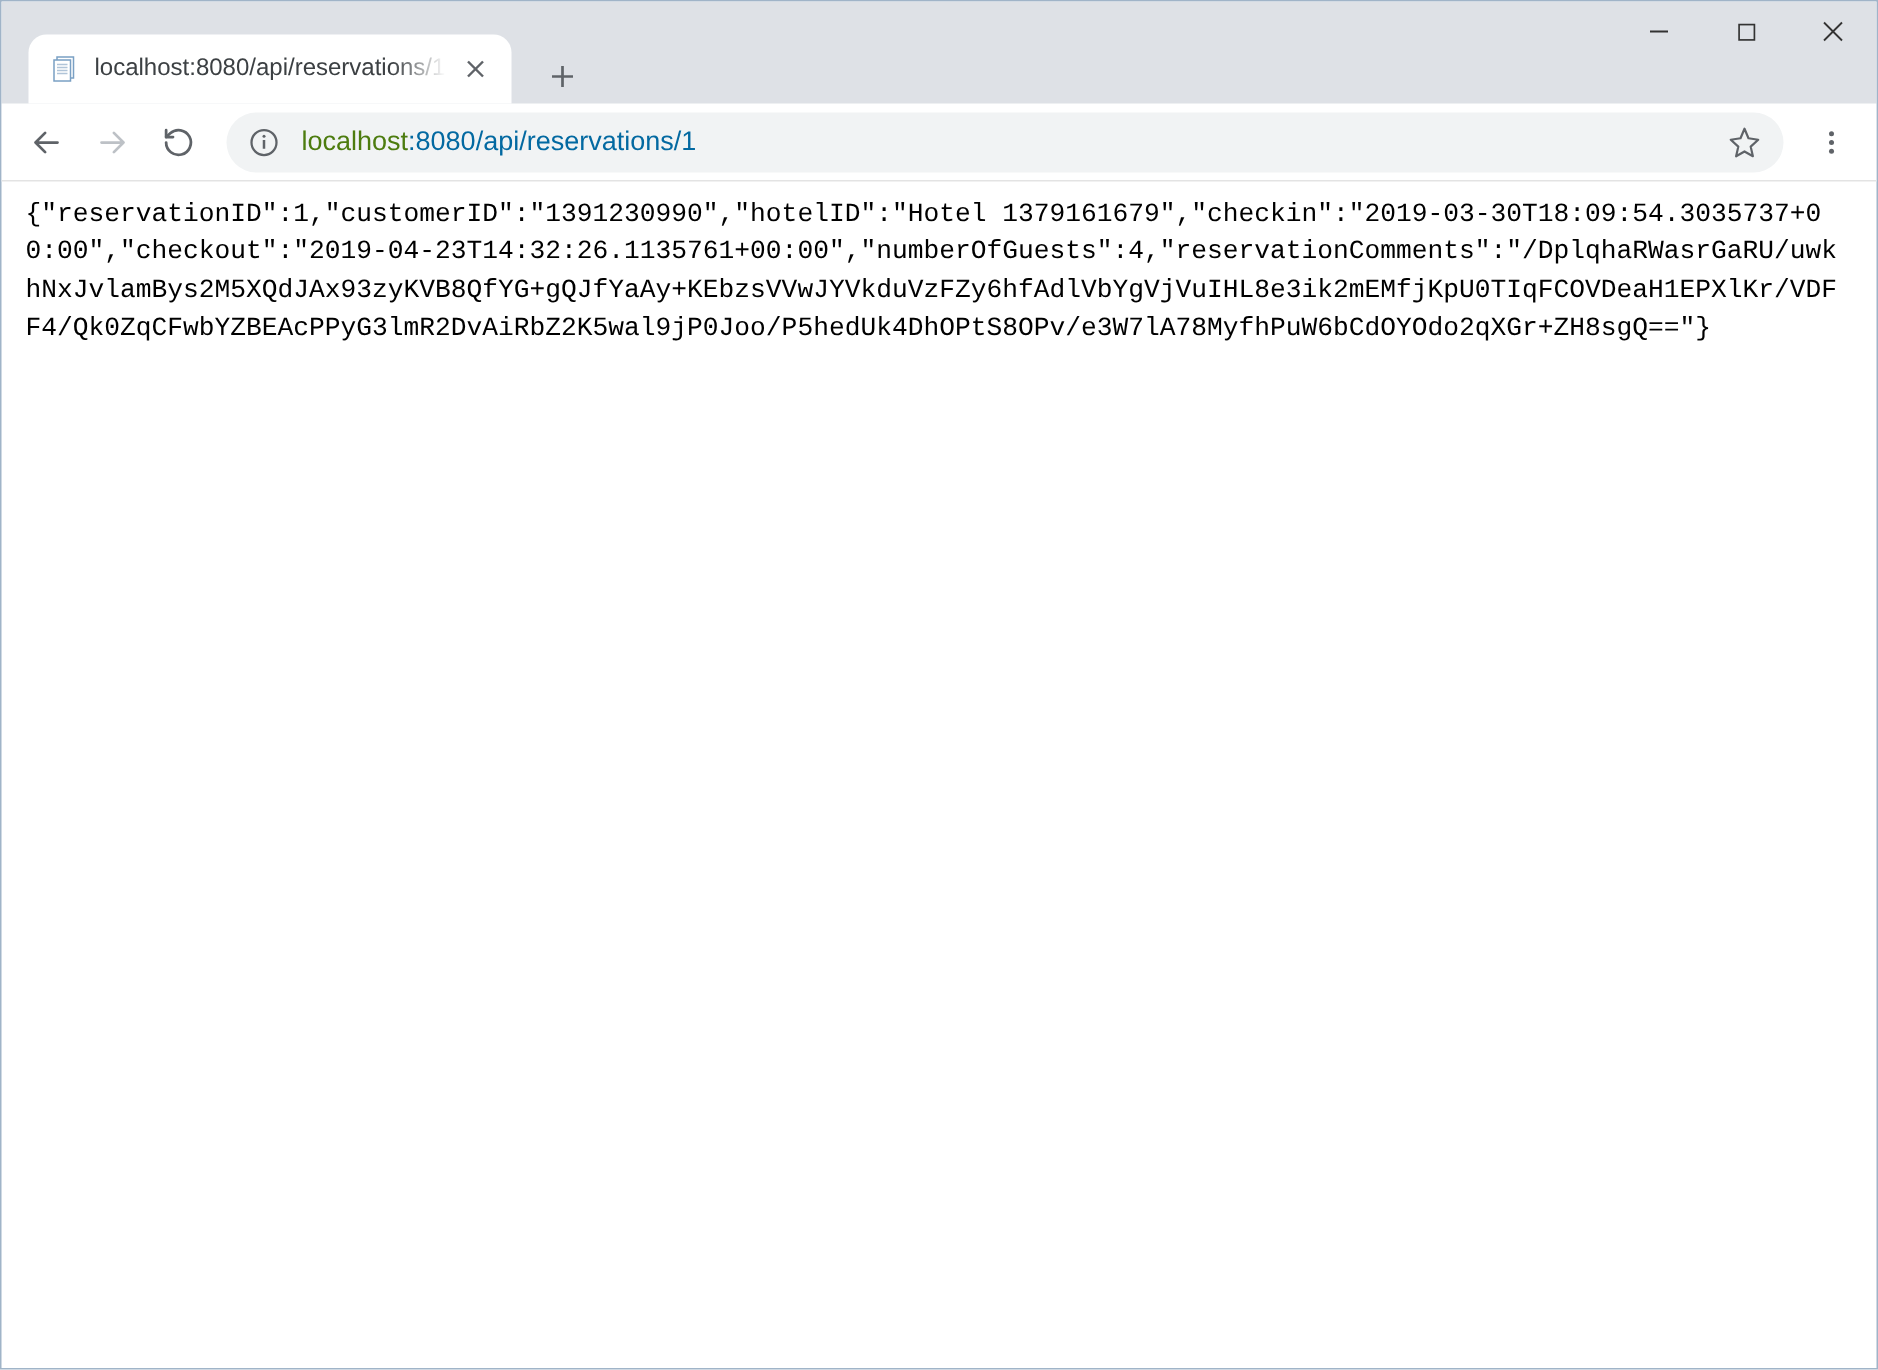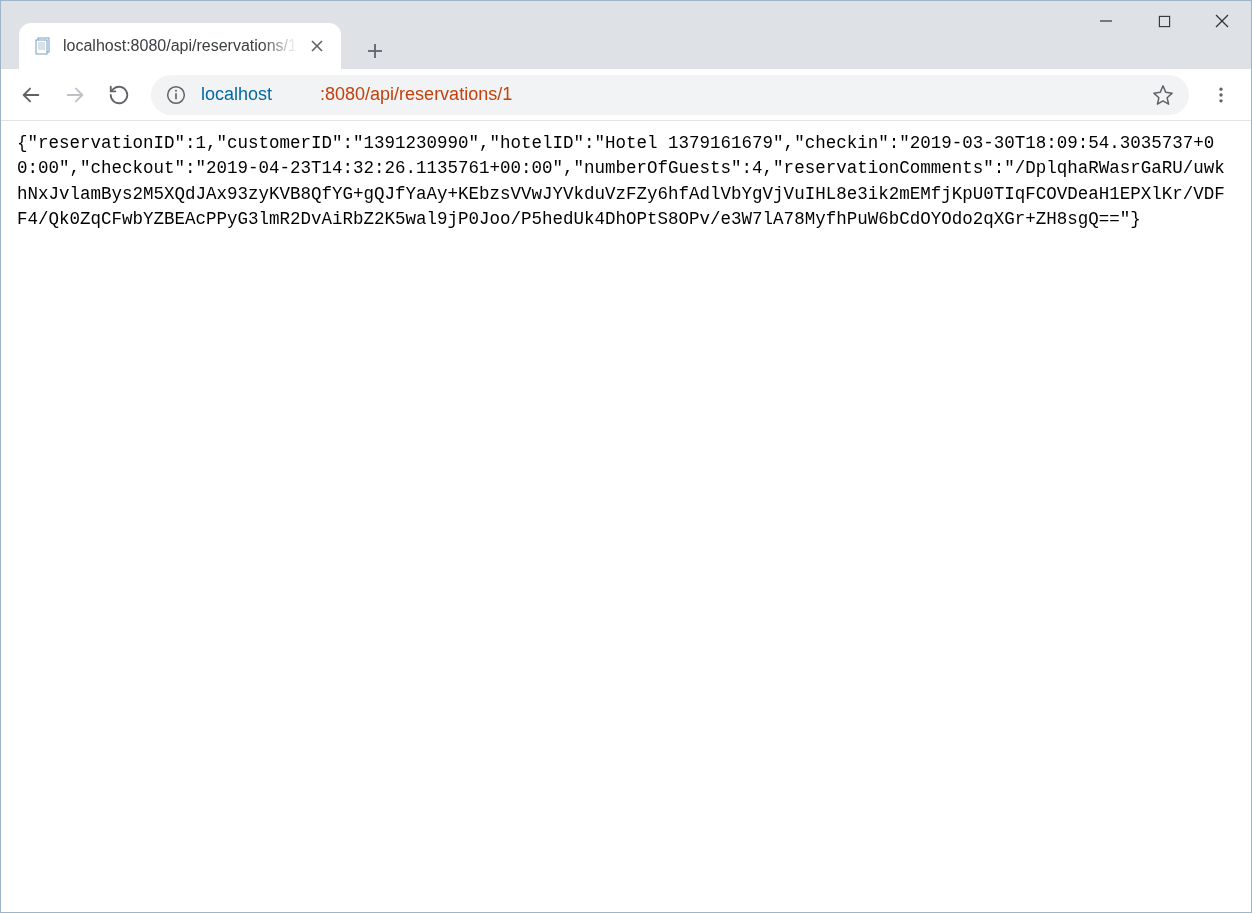--- a/index.html
+++ b/index.html
@@ -127,22 +127,22 @@
       justify-content: center;
       color: #5f6368;
     }
     .url-text {
       flex: 1;
       font-size: 18px;
       color: #202124;
       white-space: nowrap;
       overflow: hidden;
     }
-    .url-host { color: #0369a1; }
-    .url-port-path { color: #c2410c; margin-left: 48px; }
+    .url-host { color: #4d7c0f; }
+    .url-port-path { color: #0369a1; }
     .star-btn {
       width: 24px;
       height: 24px;
       display: flex;
       align-items: center;
       justify-content: center;
       color: #5f6368;
     }
     .menu-btn {
       width: 40px;

